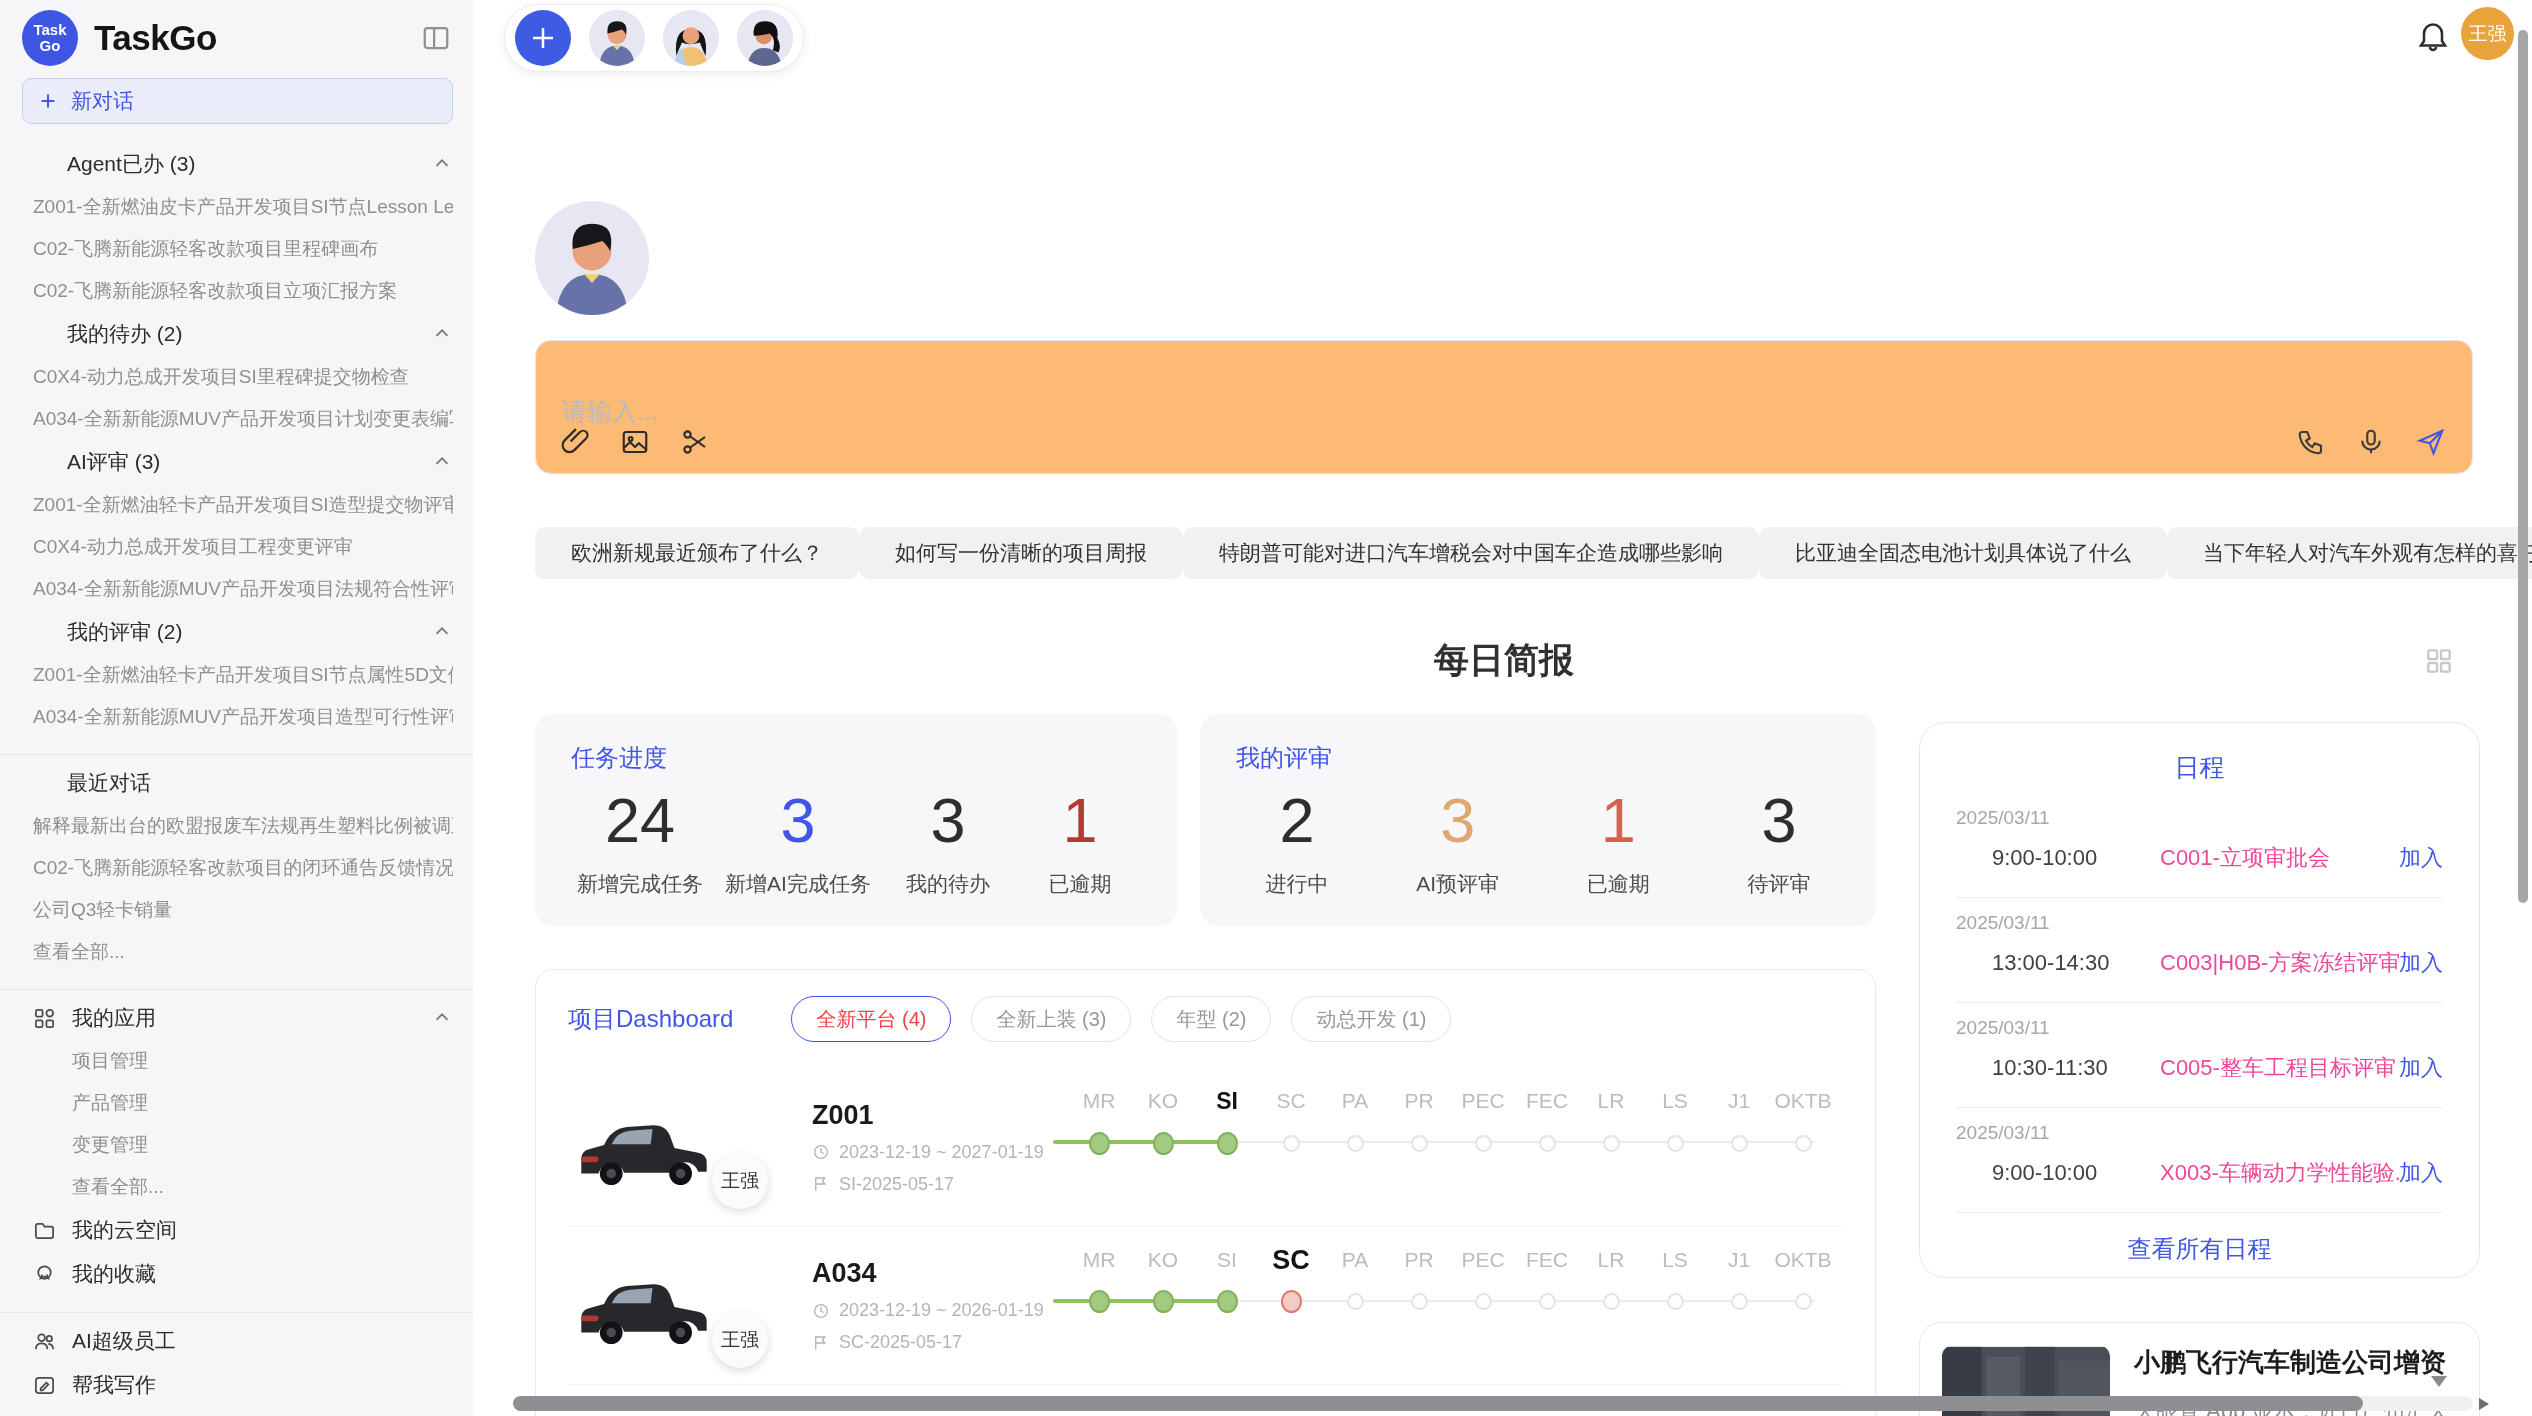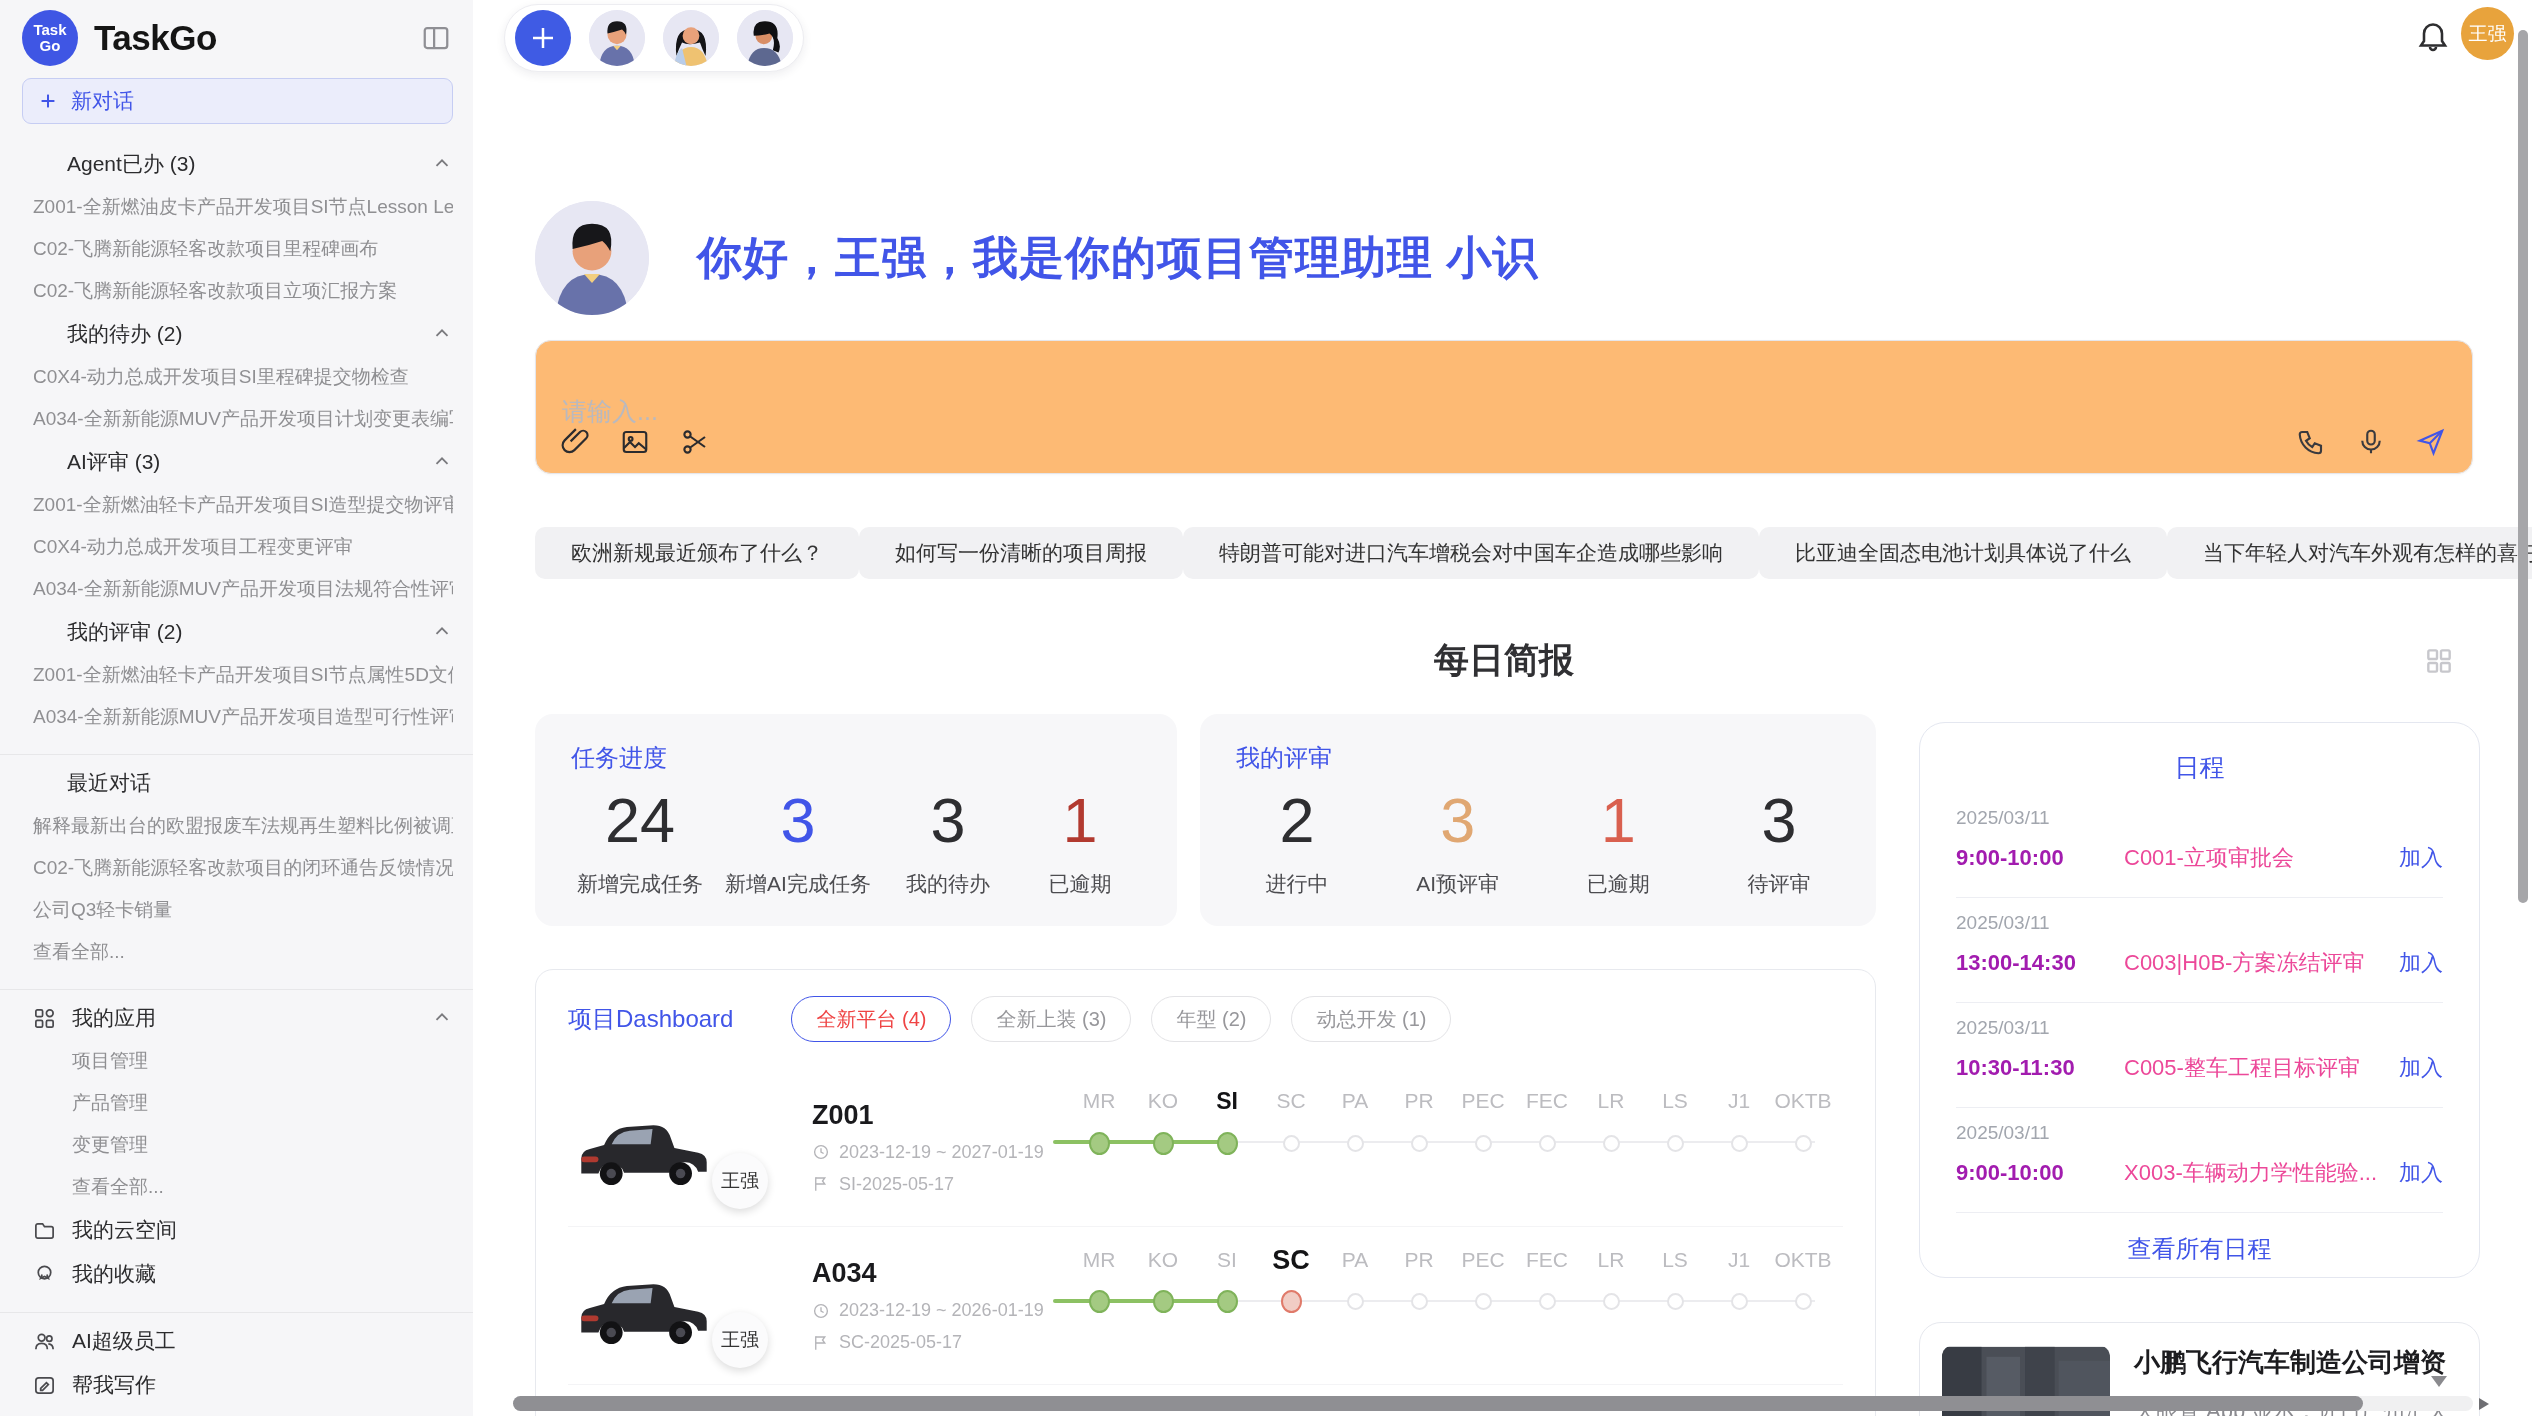--- a/index.html
+++ b/index.html
@@ -98,21 +98,21 @@
   .dot.overdue { width:21px; height:23px; background:#f1cdc5; border:2px solid #e07a6a; }
   .ms-line-base { position:absolute; top:57px; left:18px; width:730px; height:2px; background:#ececef; z-index:1; }
   .ms-line-done { position:absolute; top:56px; left:-14px; width:176px; height:4px; background:#8cc163; border-radius:2px; z-index:1; }
 
   
   .schedule { position:absolute; left:1446px; top:722px; width:561px; height:556px; background:#fff; border:1px solid #e4e7f0; border-radius:26px; padding:26px 36px 0; }
   .sched-title { text-align:center; font-size:25px; color:#4155e8; height:44px; line-height:36px; }
   .sched-item { padding:14px 0 24px; border-bottom:1px solid #edeef3; }
   .sched-date { font-size:19px; color:#a2a6ae; }
   .sched-line { display:flex; align-items:center; margin-top:14px; }
-  .sched-time { width:168px; font-size:22px; color:#a21caf; font-weight:700; flex:none; }
+  .sched-time { width:168px; font-size:22px; color:#404040; font-weight:400; flex:none;margin-left:36px; }
   .sched-name { flex:1; font-size:22px; color:#ec4899; white-space:nowrap; overflow:hidden; }
   .sched-join { font-size:22px; color:#4155e8; cursor:pointer; flex:none; }
   .sched-viewall { text-align:center; font-size:24px; color:#4155e8; padding:20px 0; cursor:pointer; }
 
   
   .news { position:absolute; left:1446px; top:1322px; width:561px; height:240px; background:#fff; border:1px solid #e6e8ee; border-radius:22px; padding:22px; display:flex; gap:24px; }
   .news-img { width:168px; height:152px; border-radius:12px; overflow:hidden; flex:none; }
   .news-img svg { width:100%; height:100%; display:block; }
   .news-title { font-size:26px; font-weight:700; color:#1c1c1f; line-height:1.35; }
   .news-snippet { margin-top:16px; font-size:22px; color:#8b8b90; line-height:1.4; }
@@ -333,21 +333,20 @@
     <div class="greet">
       <div class="greet-avatar">
         <svg viewBox="0 0 100 100">
             <circle cx="50" cy="50" r="50" fill="#e7e7f3"></circle>
             <circle cx="50" cy="44" r="17" fill="#e8a17a"></circle>
             <path d="M33 42q-2-22 17-22 21 0 16 24-3-6-7-9-12 4-26 7z" fill="#17171a"></path>
             <path d="M18 100q4-36 32-36 28 0 32 36z" fill="#6872aa"></path>
             <path d="M43 64l7 8 7-8z" fill="#f3cf7f"></path>
           </svg>
       </div>
-      <div class="greet-text">你好，王强，我是你的项目管理助理 小识</div>
     </div>
 
     <div class="composer">
       <input type="text" placeholder="请输入..." style="">
       <div class="comp-icons left">
         <span class="ic">
             <svg viewBox="0 0 24 24" fill="none" stroke="currentColor" stroke-width="1.7">
               <path d="M8.5 11.5l7.5-7.5a3.5 3.5 0 0 1 5 5l-9.5 9.5a5.5 5.5 0 0 1-7.8-7.8l9-9"></path>
             </svg>
           </span>

